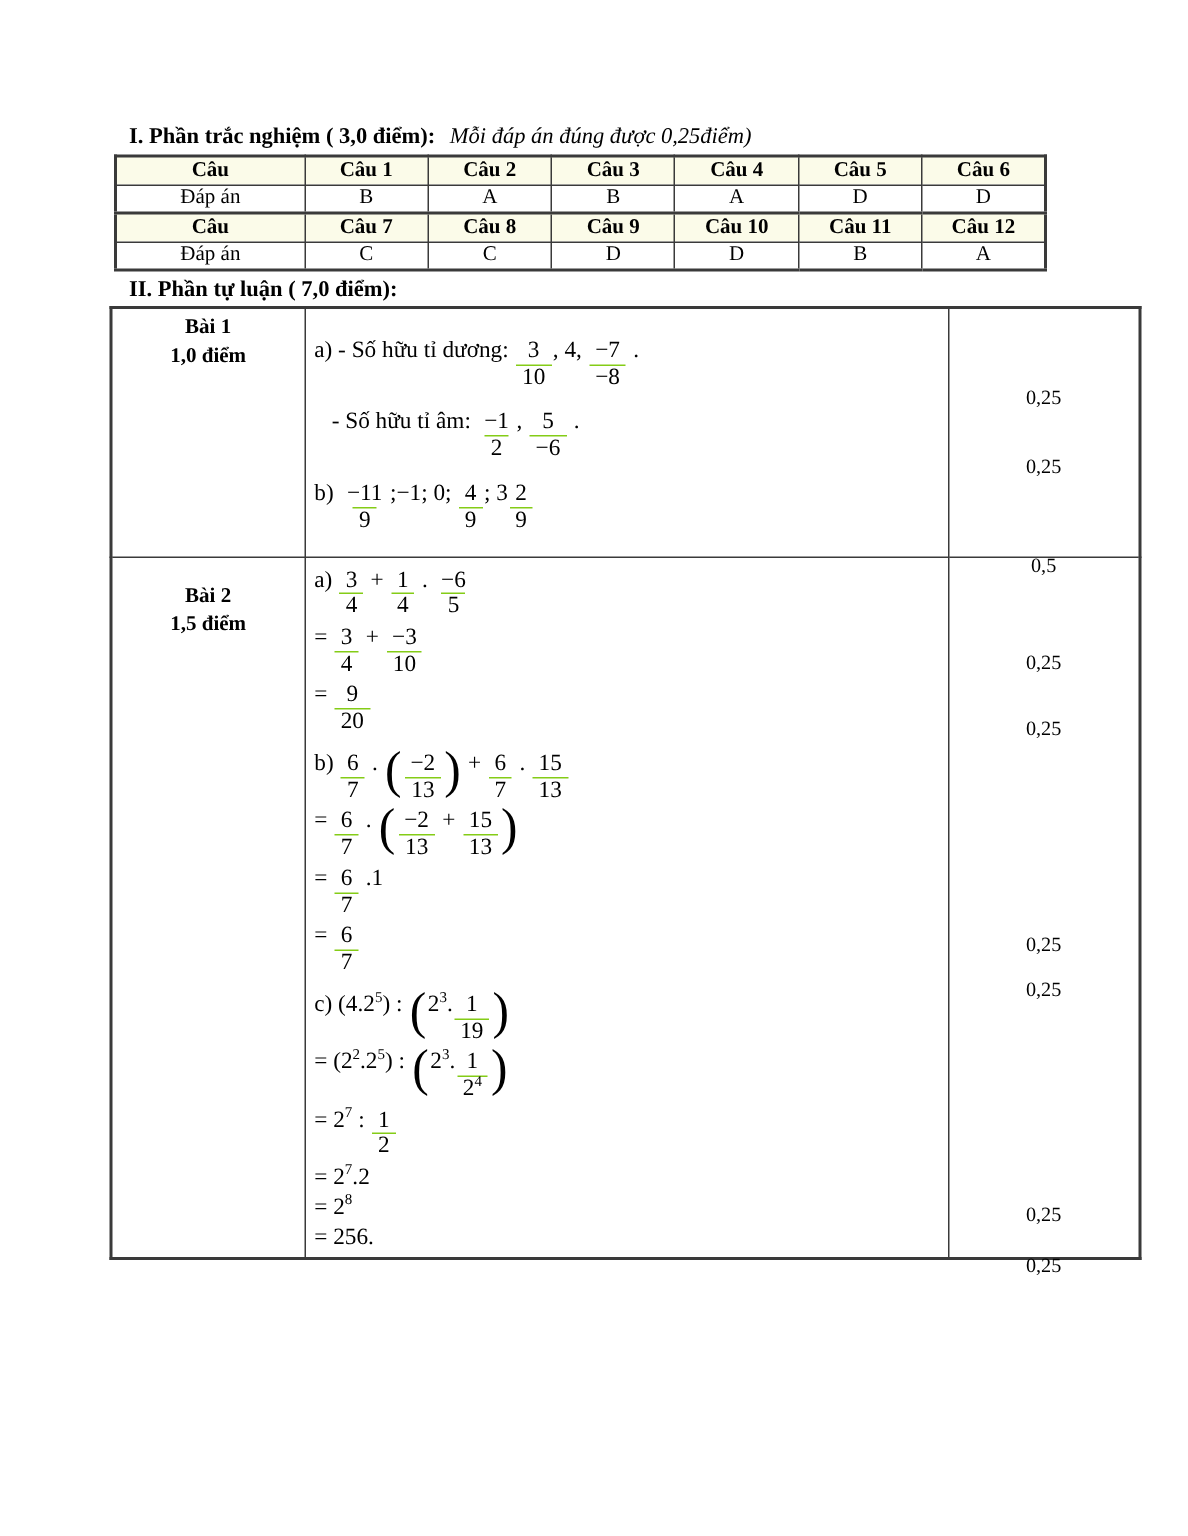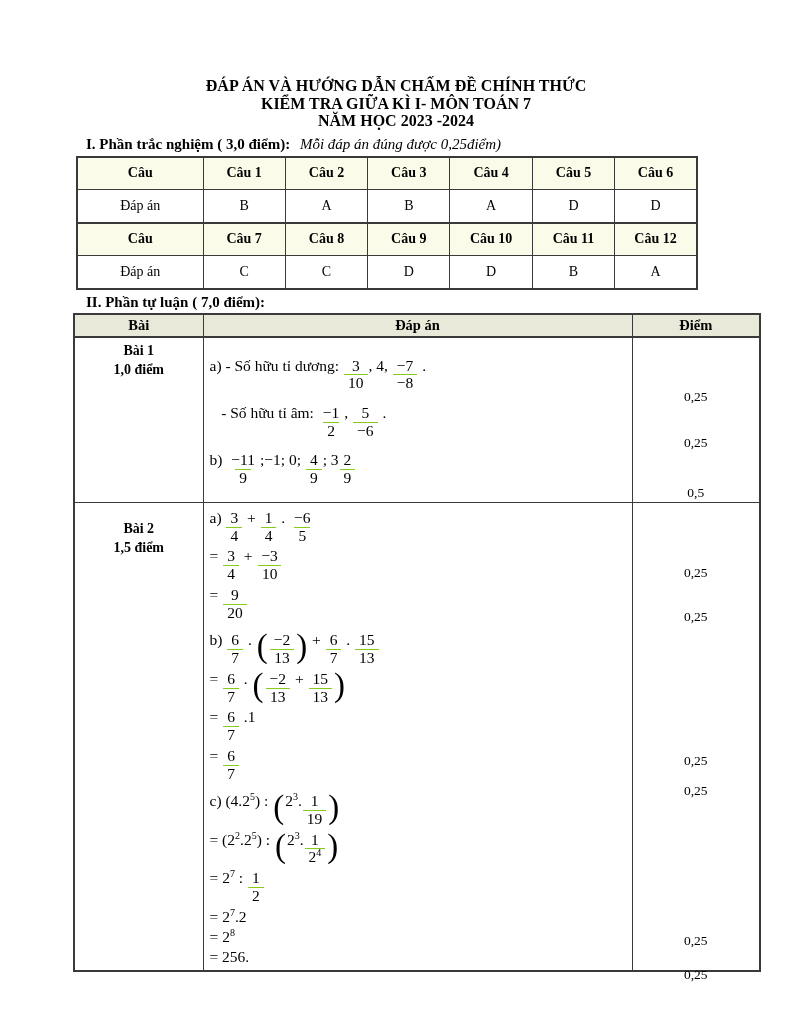--- a/index.html
+++ b/index.html
@@ -12,21 +12,21 @@
   .title-block { text-align:center; font-weight:bold; font-size:16px; line-height:17.5px; }
   .sec-heading { margin:6px 0 3px 86px; font-size:15px; }
   .sec-heading .num, .sec-heading .bold { font-weight:bold; }
   .sec-heading .ital { font-style:italic; margin-left:6px; }
 
   
   table.mc {
     margin-left:76px; width:622px; border-collapse:collapse;
     table-layout:fixed; border:2px solid #3a3a3a; font-size:14px;
   }
-  table.mc td { border:1px solid #3a3a3a; height:33px; text-align:center; vertical-align:middle; }
+  table.mc td { border:1px solid #3a3a3a; height:19px; text-align:center; vertical-align:middle; }
   table.mc tr.hdr td { background:#fbfbe9; font-weight:bold; }
   table.mc tr.ans td { background:#fff; border-bottom-width:2px; }
 
   
   table.essay {
     margin-left:73px; width:686px; border-collapse:collapse;
     table-layout:fixed; border:2px solid #3a3a3a; font-size:14px; margin-top:2px;
   }
   table.essay td { border:1px solid #3a3a3a; vertical-align:top; }
   table.essay tr.ehdr td {
@@ -51,25 +51,20 @@
   sup { font-size:10px; line-height:0; }
   .b1 .mline { margin-bottom:11px; }
   .b1 { padding-top:13px; }
   .b2 .mline:nth-child(4), .b2 .mline:nth-child(8) { margin-top:9px; }
 </style>
 </head>
 <body>
 
 <div class="page">
 
-  <div class="title-block">
-    <div>ĐÁP ÁN VÀ HƯỚNG DẪN CHẤM ĐỀ CHÍNH THỨC</div>
-    <div>KIỂM TRA GIỮA KÌ I- MÔN TOÁN 7</div>
-    <div>NĂM HỌC 2023 -2024</div>
-  </div>
 
   <div class="sec-heading">
     <span class="num">I.</span>
     <span class="bold">Phần trắc nghiệm ( 3,0 điểm):</span>
     <span class="ital">Mỗi đáp án đúng được 0,25điểm)</span>
   </div>
 
   <table class="mc">
     <colgroup>
         <col style="width:126px">
@@ -125,25 +120,20 @@
     <span class="bold">Phần tự luận ( 7,0 điểm):</span>
   </div>
 
   <table class="essay">
     <colgroup>
         <col style="width:129px">
         <col style="width:429px">
         <col style="width:128px">
       </colgroup>
     <tbody>
-      <tr class="ehdr">
-        <td>Bài</td>
-        <td>Đáp án</td>
-        <td>Điểm</td>
-      </tr>
 
       <tr class="row-b1">
         <td class="label-cell">
           <div>Bài 1</div>
           <div>1,0 điểm</div>
         </td>
         <td class="dap-cell">
           <div class="b1">
               <div class="mline">
                 <span class="mt">a) - Số hữu tỉ dương: </span>
@@ -186,21 +176,21 @@
                 <span class="frac">
                   <span class="num">2</span>
                   <span class="den">9</span>
                 </span>
               </div>
             </div>
         </td>
         <td class="pts-cell">
           <span class="pt" style="top:23px">0,25</span>
           <span class="pt" style="top:69px">0,25</span>
-          <span class="pt" style="top:119px">0,5</span>
+          <span class="pt" style="top:135px">0,5</span>
         </td>
       </tr>
 
       <tr class="row-b2">
         <td class="label-cell">
           <div>Bài 2</div>
           <div>1,5 điểm</div>
         </td>
         <td class="dap-cell">
           <div class="b2">

